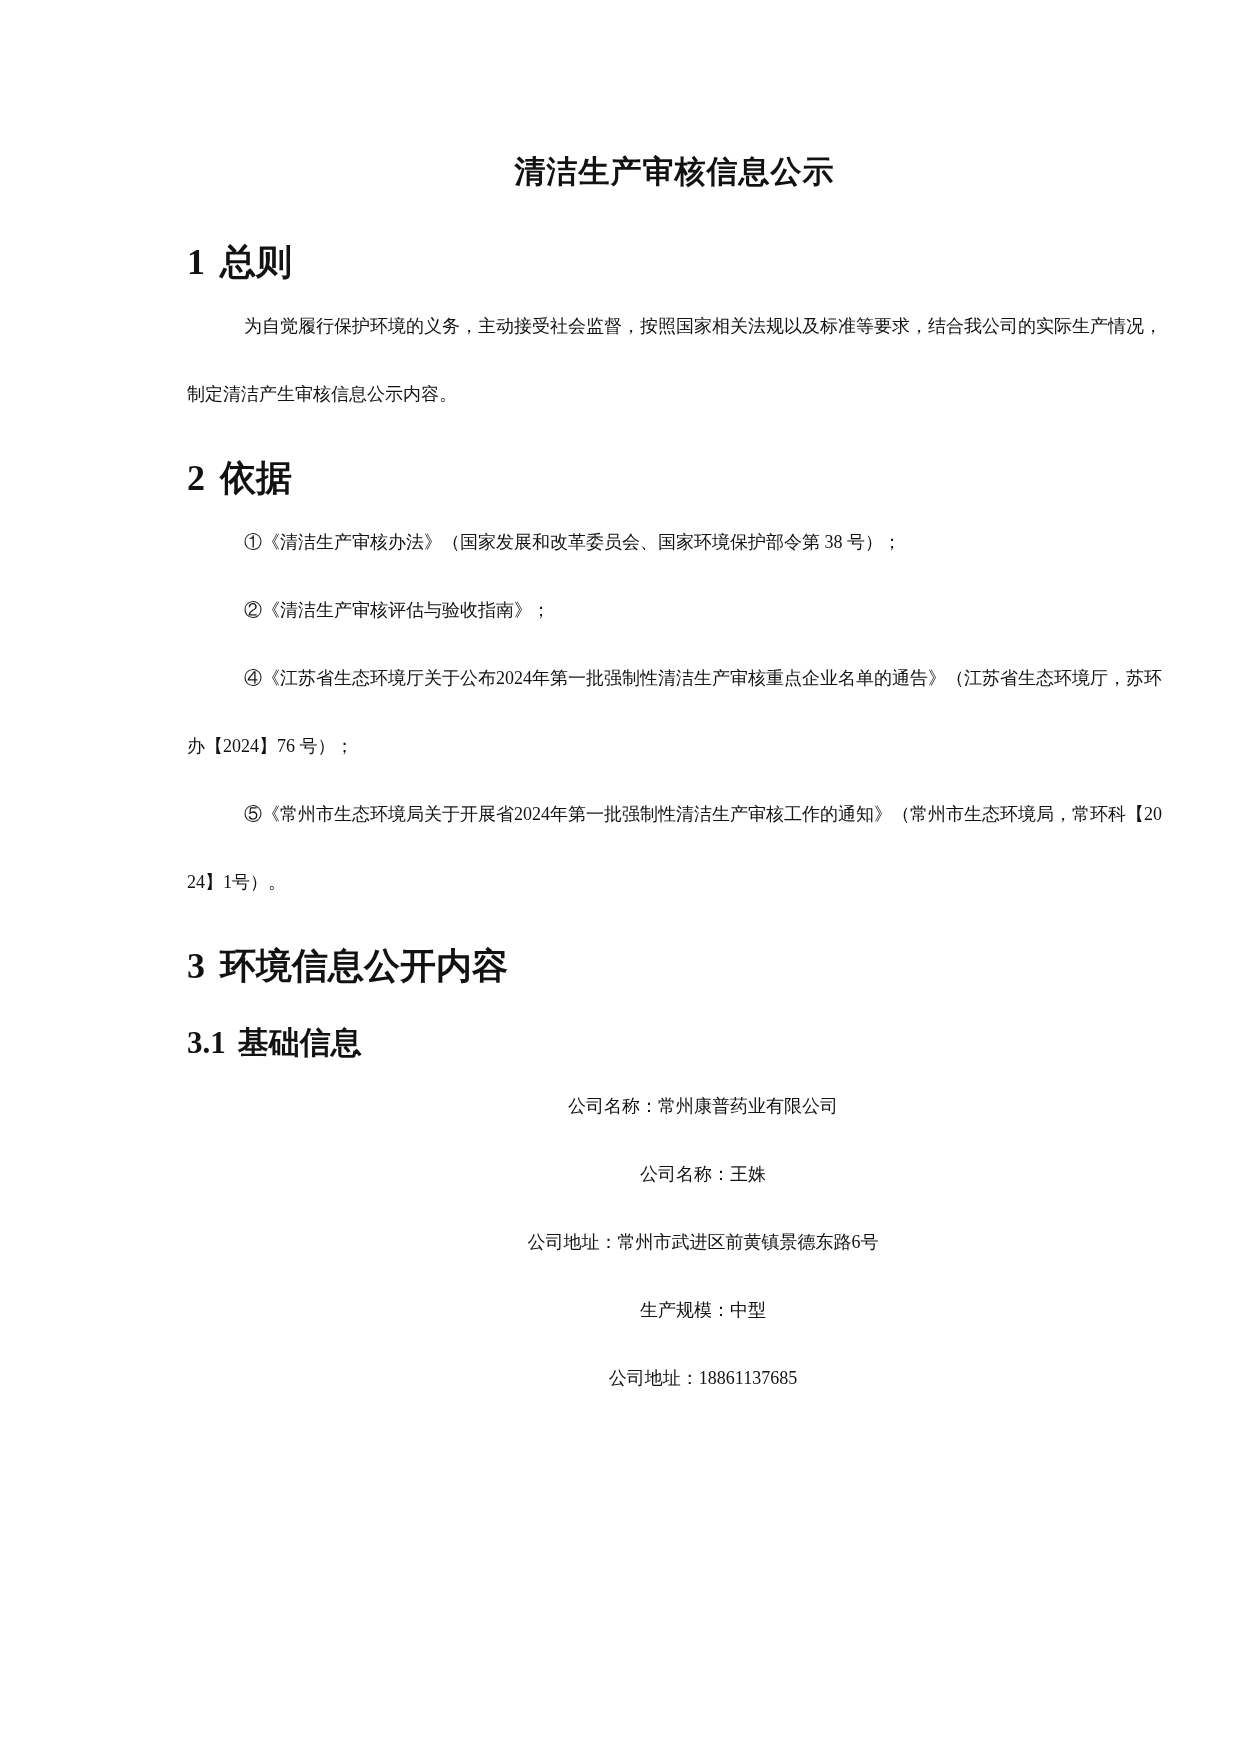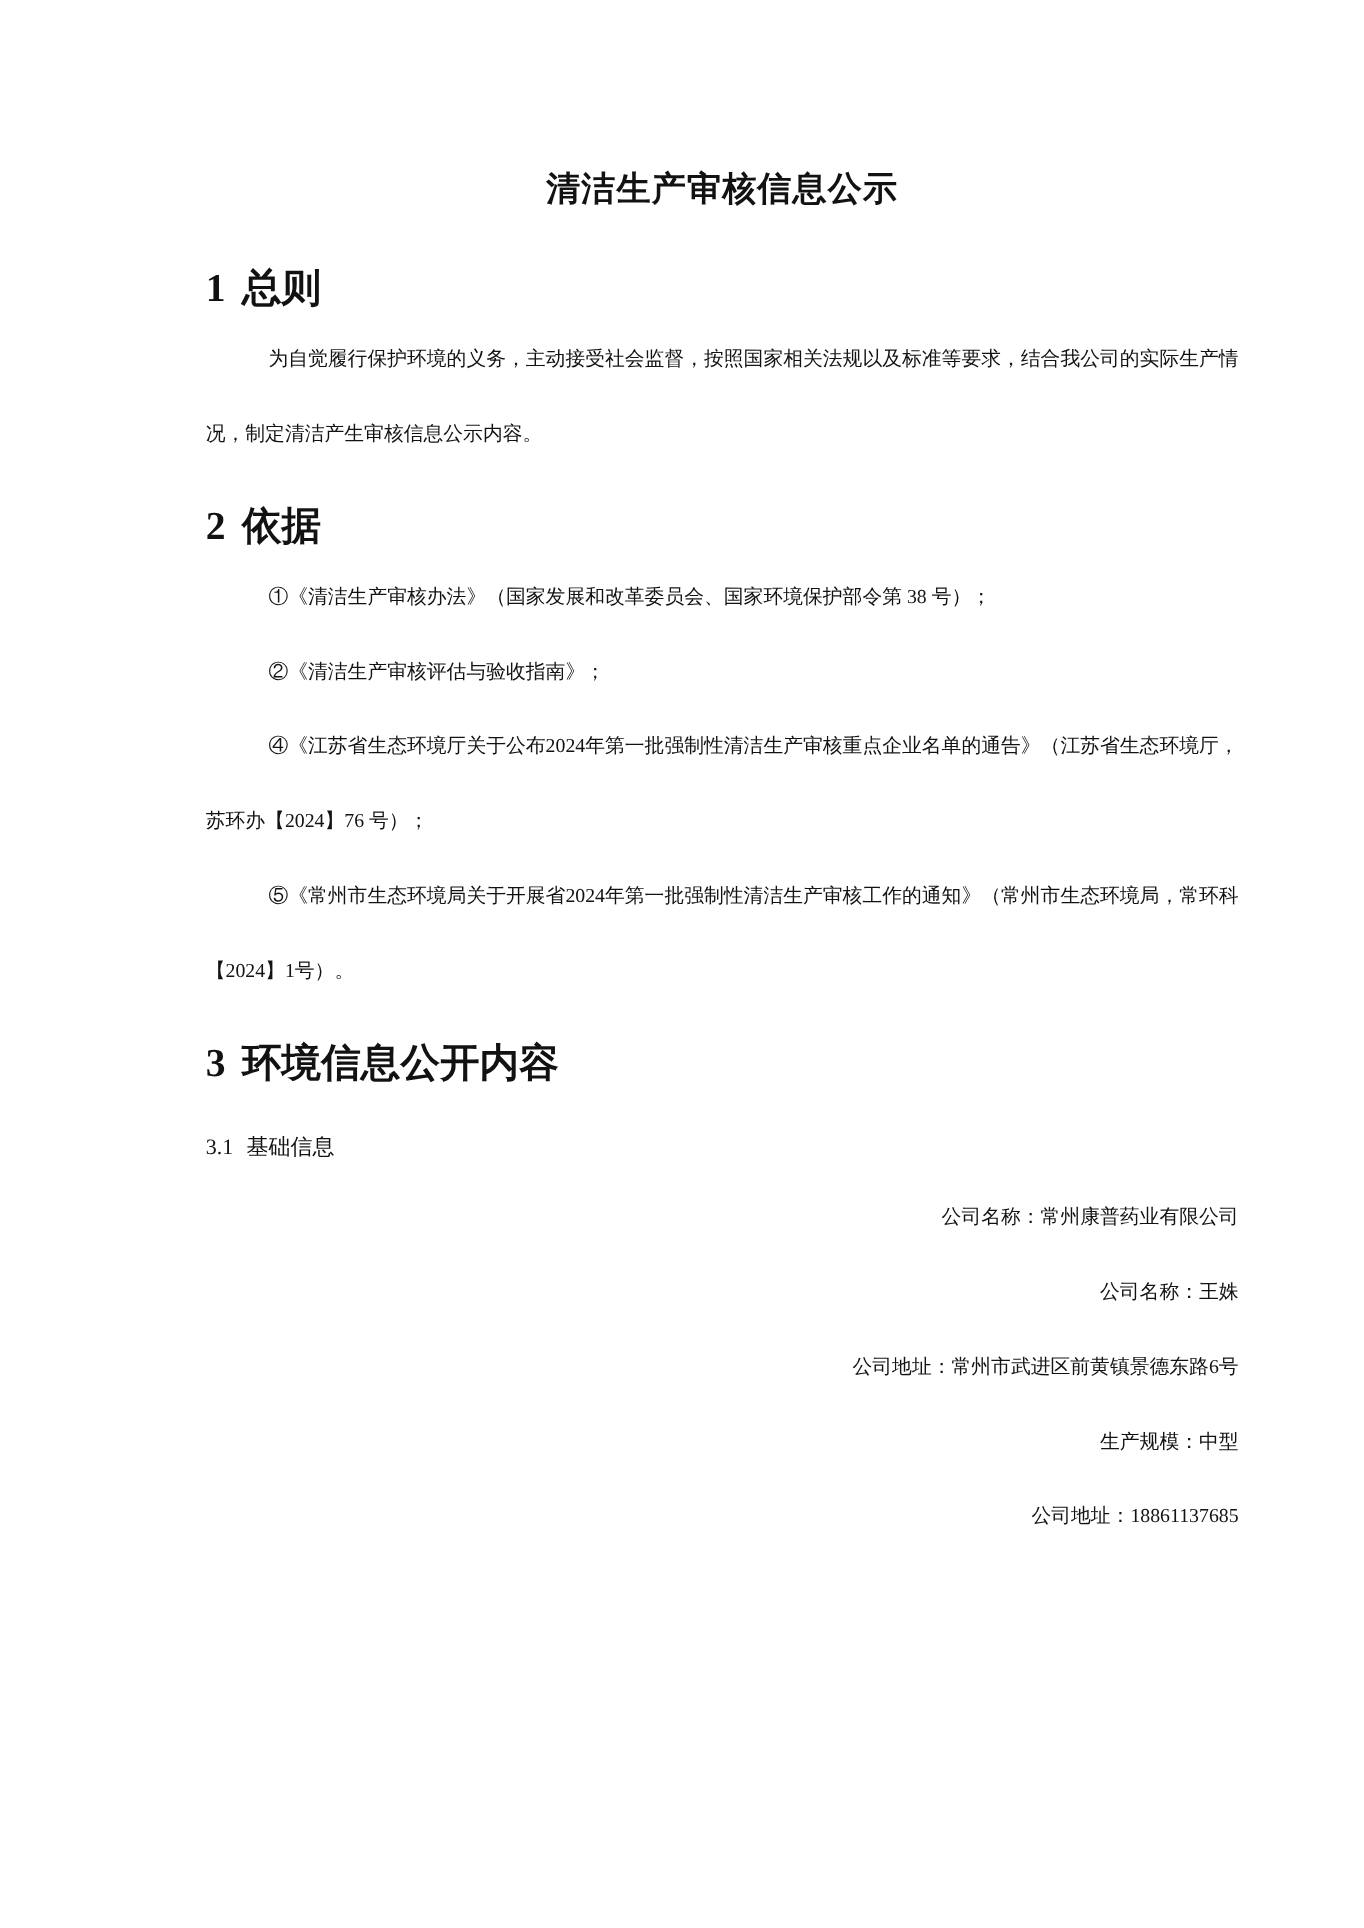--- a/index.html
+++ b/index.html
@@ -7,21 +7,21 @@
     padding: 0;
     background: #ffffff;
   }
   .page {
     position: relative;
     width: 1240px;
     height: 1753px;
     margin: 0 auto;
     background: #ffffff;
     box-sizing: border-box;
-    padding: 150px 114px 0 187px;
+    padding: 150px 78px 0 187px;
     font-family: "Liberation Serif", "DejaVu Serif", serif;
     color: #121212;
     overflow: hidden;
   }
   .doc-title {
     font-size: 31px;
     line-height: 44px;
     font-weight: 700;
     text-align: center;
     letter-spacing: 1px;
@@ -30,23 +30,23 @@
   h2.sec-heading {
     font-size: 36px;
     line-height: 44px;
     font-weight: 700;
     margin: 28px 0 0 0;
   }
   h2.sec-heading.first {
     margin-top: 46px;
   }
   h3.sub-heading {
-    font-size: 20px;
+    font-size: 31px;
     line-height: 42px;
-    font-weight: 400;
+    font-weight: 700;
     margin: 34px 0 0 0;
   }
   .sec-num {
     display: inline-block;
     margin-right: 15px;
   }
   .sub-num {
     display: inline-block;
     margin-right: 12px;
   }
@@ -55,21 +55,21 @@
     line-height: 68px;
     margin: 0;
     text-indent: 57px;
     text-align: justify;
     word-break: break-all;
   }
   p.para.after-heading {
     margin-top: 8px;
   }
   p.field {
-    text-align: right;
+    text-align: center;
   }
   .field-label, .field-value {
     display: inline;
   }
 </style>
 </head>
 <body>
 
 <div class="page">
 

